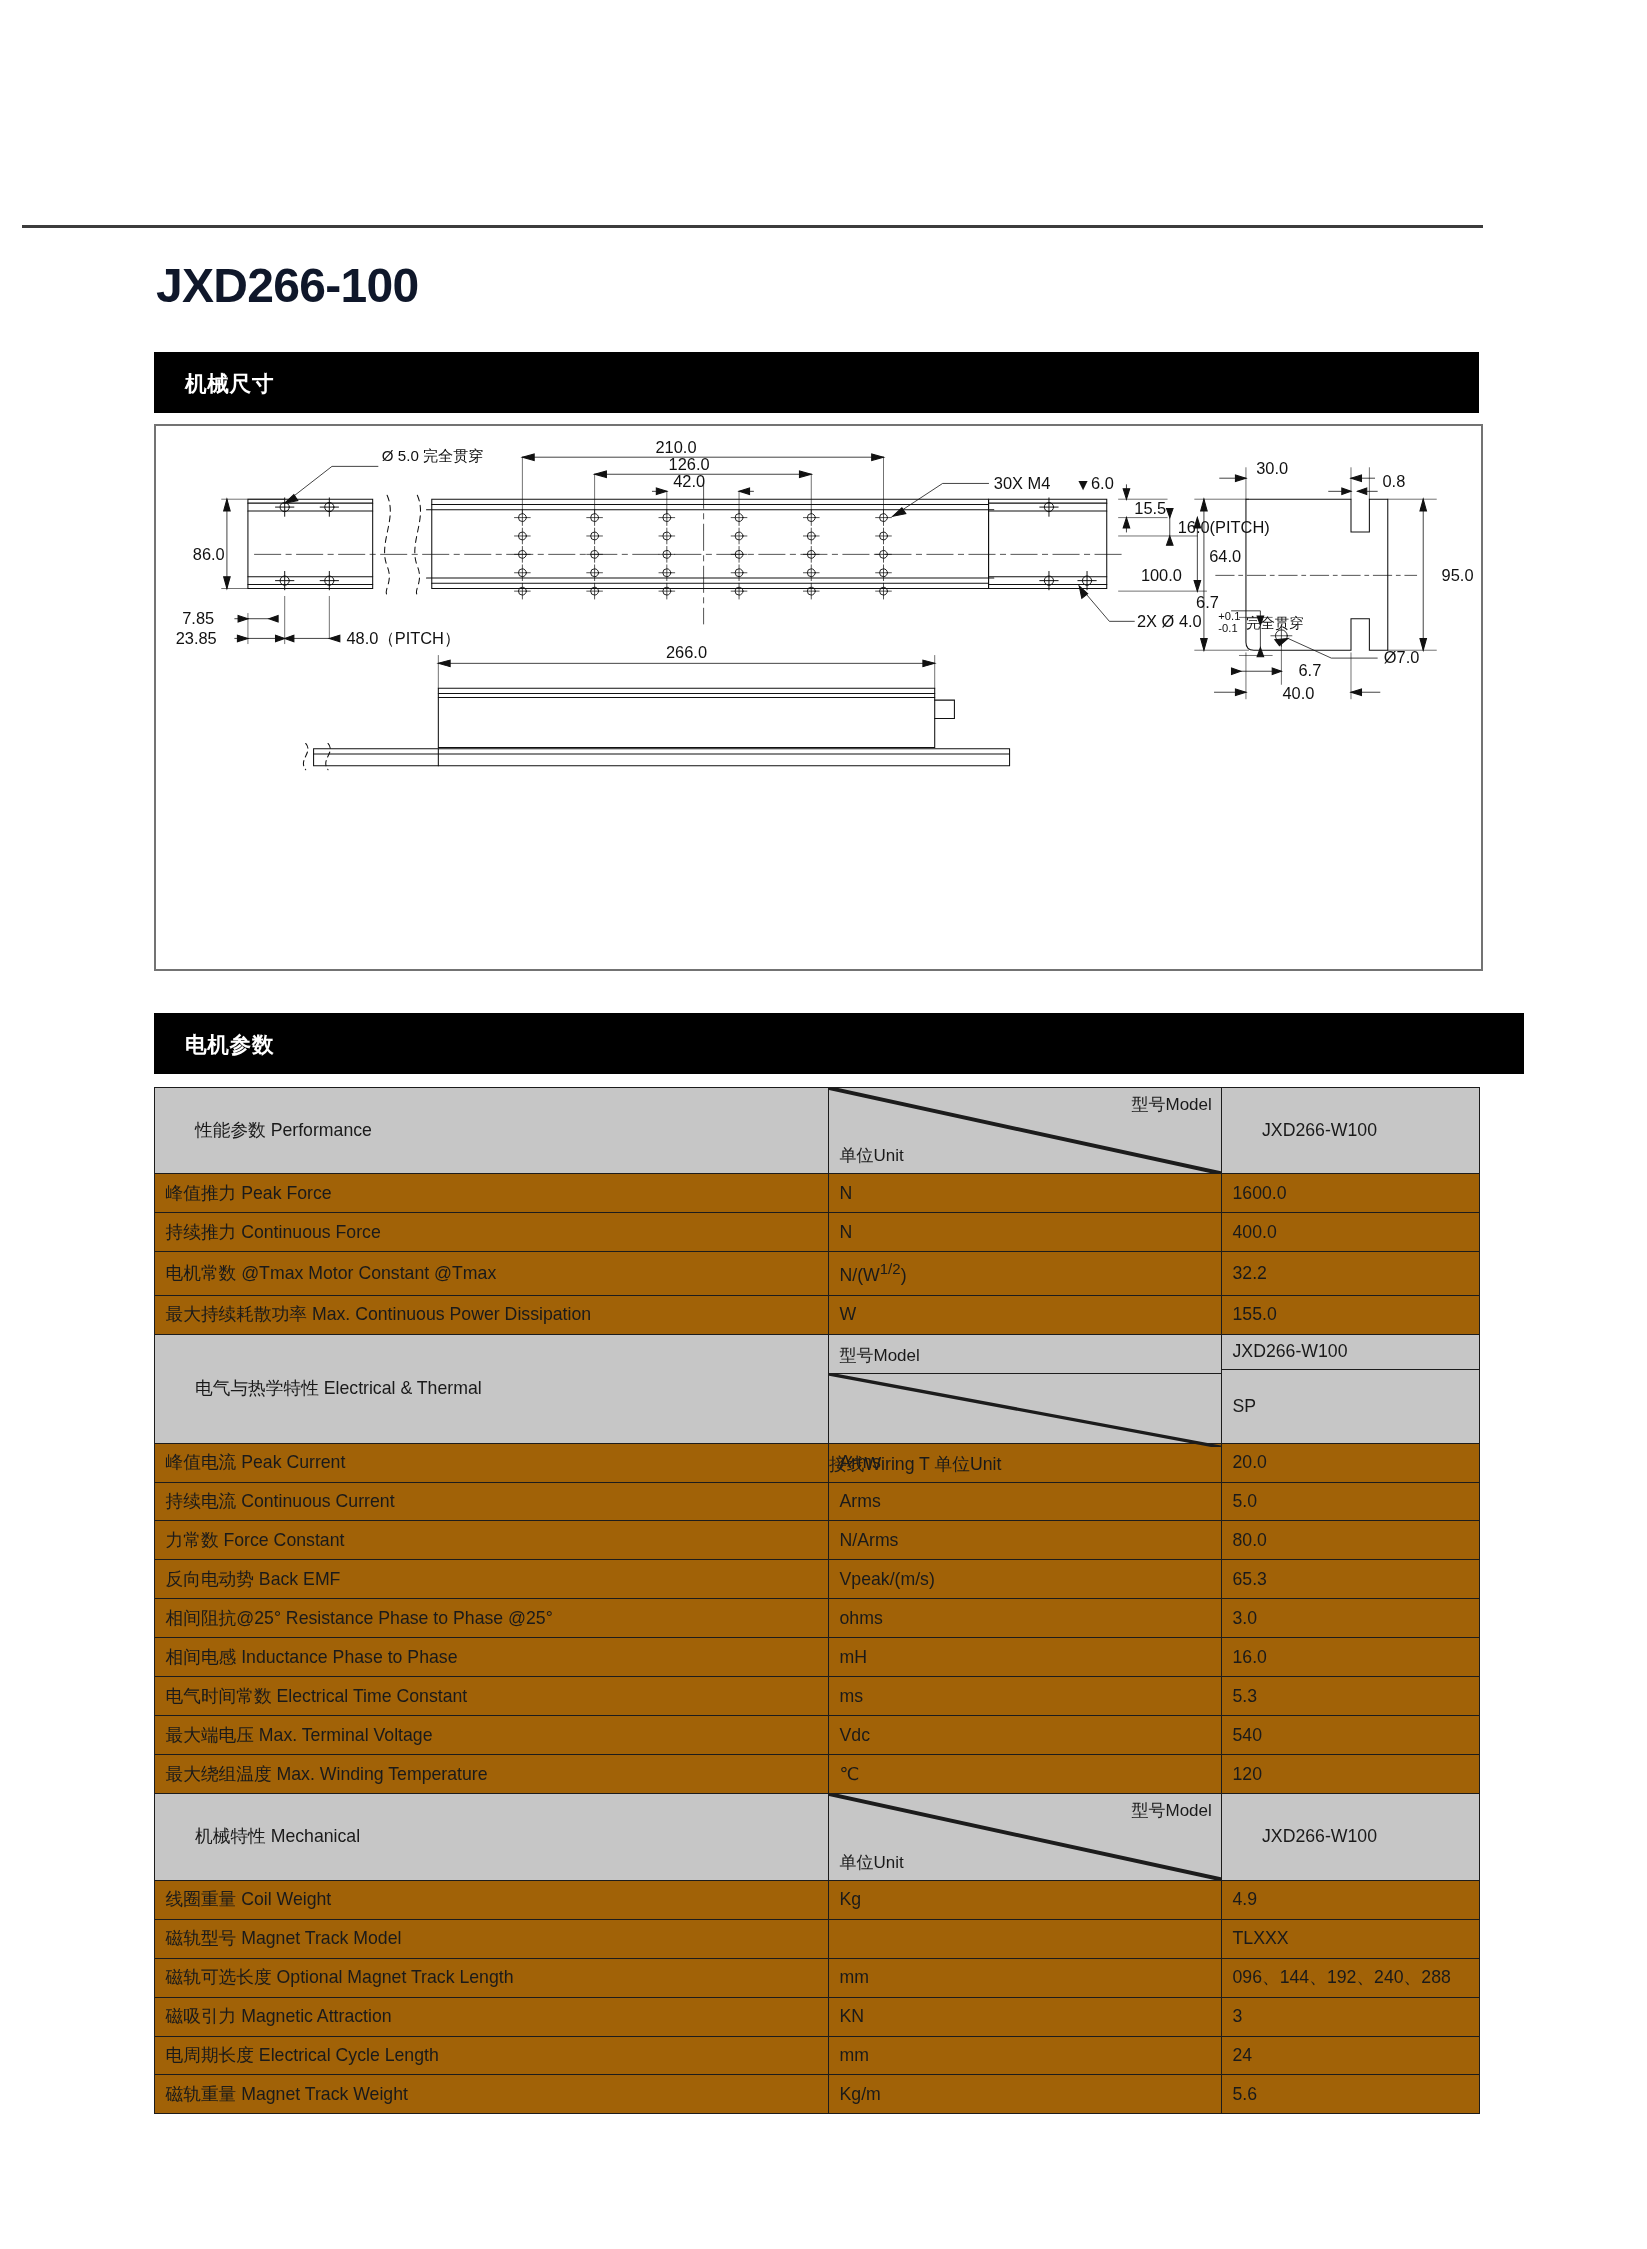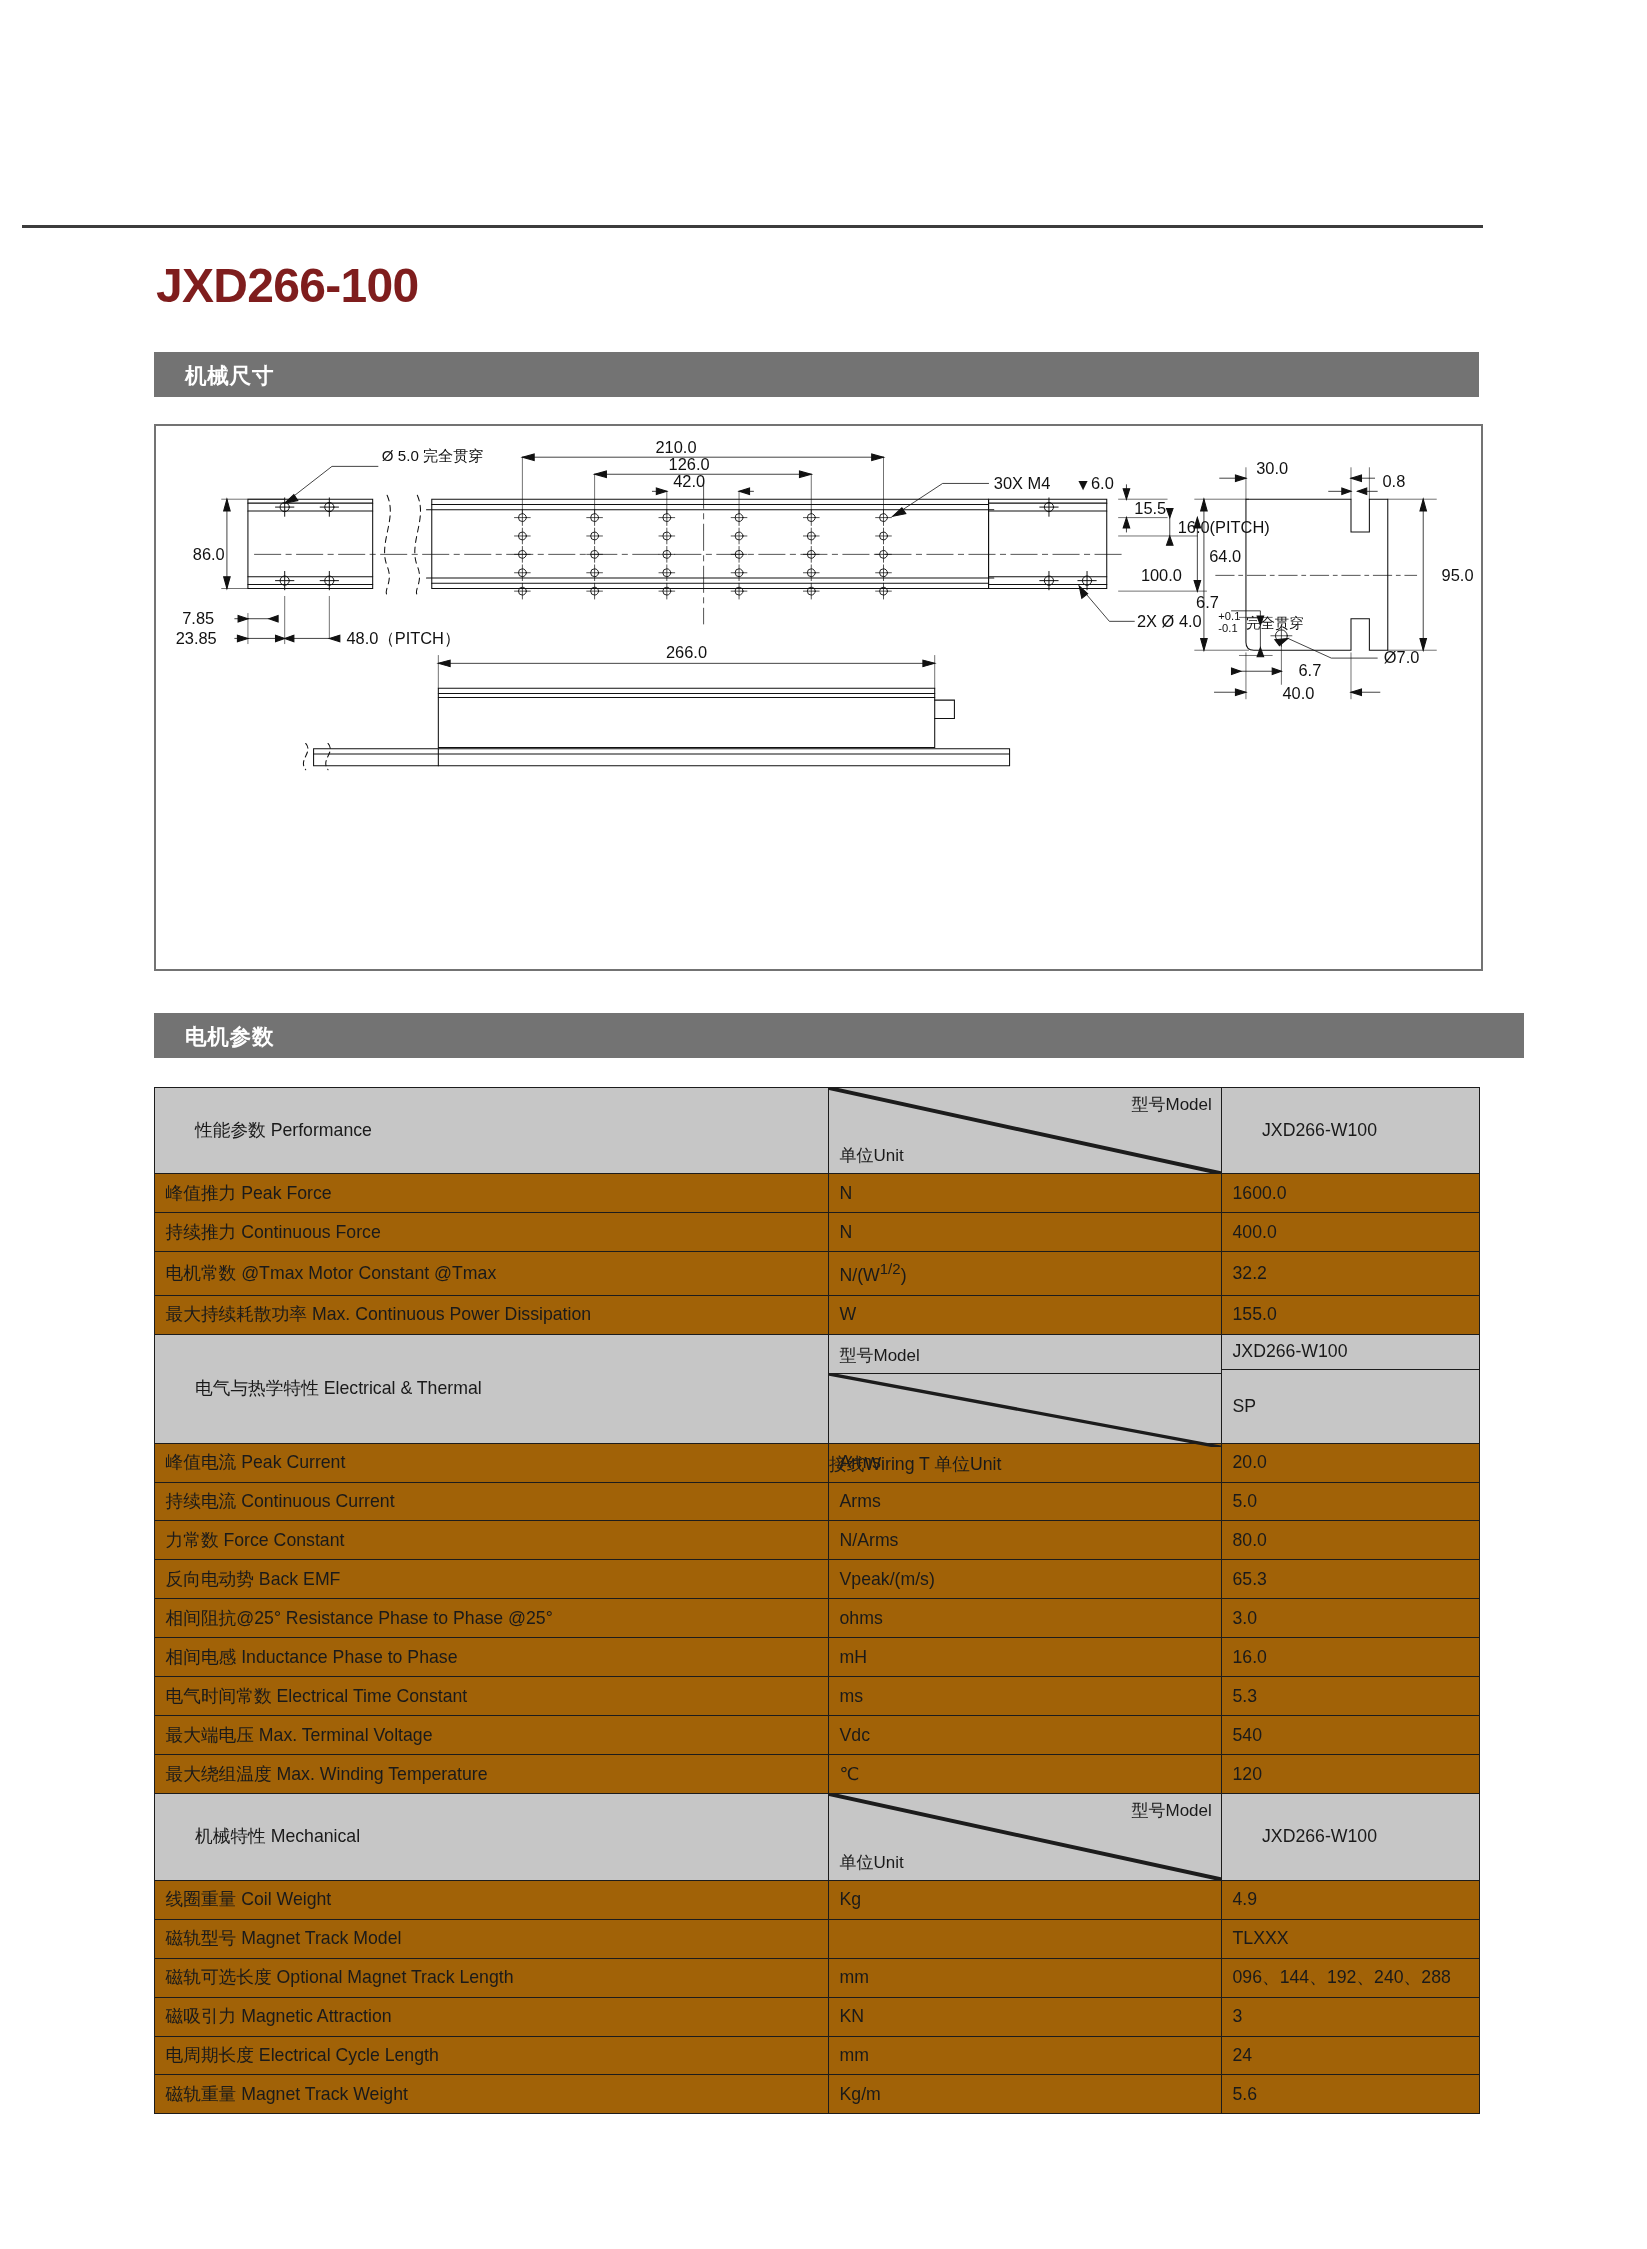--- a/index.html
+++ b/index.html
@@ -13,27 +13,27 @@
   
   .top-rule{
     position:absolute;left:22px;top:225px;width:1461px;height:3.3px;
     background:#3c3c3c;
   }
 
   
   .doc-title{
     position:absolute;left:156px;top:262px;width:916px;
     font-size:48px;font-weight:bold;letter-spacing:-0.7px;
-    color:#7f1d1d;line-height:1;
+    color:#0f172a;line-height:1;
   }
 
   
   .bar{
-    position:absolute;left:154px;width:1325px;height:45px;
-    background:#737373;
+    position:absolute;left:154px;width:1325px;height:61px;
+    background:#000000;
     text-align:center;
   }
   .bar span{
     position:absolute;left:31px;top:50%;transform:translateY(-50%);
     color:#fff;font-size:21.6px;font-weight:bold;letter-spacing:0.7px;
   }
   #bar-dim{top:352px;}
   #bar-params{top:1013px;padding-left:45px;}
 
   

